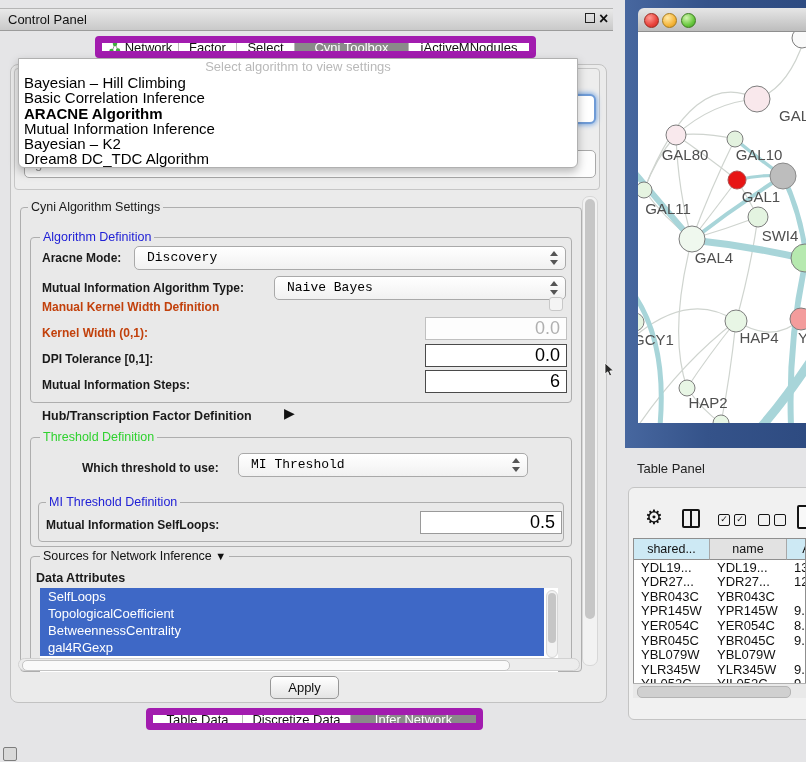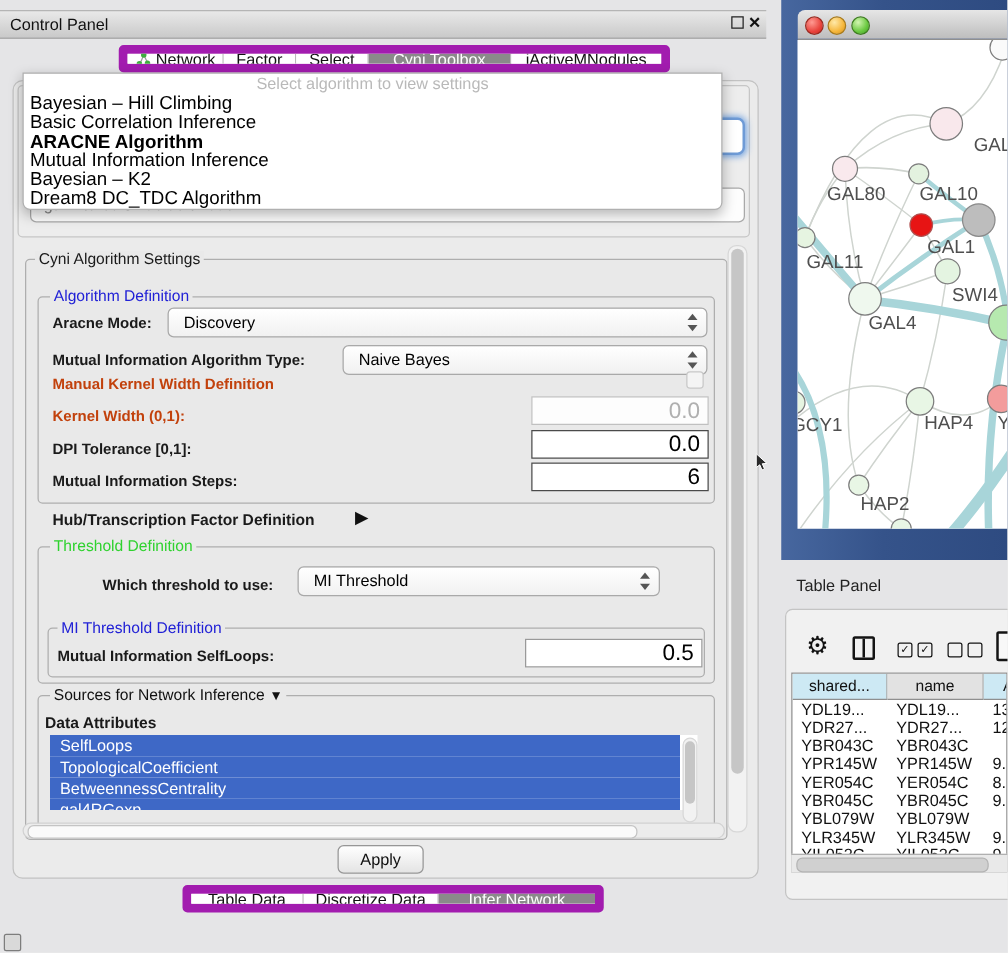--- a/index.html
+++ b/index.html
@@ -43,21 +43,21 @@
   .groupbox{border:1px solid #aeaeae;border-radius:4px;}
   .gtitle{position:absolute;font-size:12.5px;line-height:13px;padding:0 3px;background:#e9e9e9;white-space:nowrap;}
   .gtitle.blue{color:#2121d6;}
   .gtitle.green{color:#2fd22f;}
 
   .lbl{font-size:12px;font-weight:bold;color:#1a1a1a;white-space:nowrap;}
   .lbl.dis{color:#c2410c;}
 
   .combo{background:linear-gradient(#ffffff,#f1f1f1);border:1px solid #a9a9a9;border-radius:5px;
     font-size:13px;color:#000;padding-left:12px;}
-  .combo .val{display:inline-block;line-height:22px;}
+  .combo .val{display:inline-block;line-height:22px;font-family:Liberation Mono, monospace;}
   .stepper{position:absolute;right:7px;top:4px;width:9px;height:14px;}
   .stepper:before{content:"";position:absolute;left:1px;top:0;border-left:4px solid transparent;
     border-right:4px solid transparent;border-bottom:5px solid #555;}
   .stepper:after{content:"";position:absolute;left:1px;bottom:0;border-left:4px solid transparent;
     border-right:4px solid transparent;border-top:5px solid #555;}
 
   .tfield{background:#fff;font-size:18px;text-align:right;padding-right:6px;}
   .tfield.en{border:1px solid #4a4a4a;color:#000;}
   .tfield.dis{border:1px solid #c0c0c0;color:#b0b0b0;background:#fdfdfd;}
   .cbx{width:14px;height:14px;border:1px solid #c8c8c8;border-radius:3px;background:#f4f4f4;}
@@ -212,21 +212,21 @@
 <div class="abs gtitle blue" style="left:46px;top:496px;">MI Threshold Definition</div>
 <div class="abs lbl" style="left:46px;top:518px;">Mutual Information SelfLoops:</div>
 <div class="abs tfield en" style="left:420px;top:511px;width:142px;height:23px;line-height:21px;border-color:#9a9a9a;">0.5</div>
 
 <div class="abs groupbox" style="left:30px;top:556px;width:542px;height:108px;"></div>
 <div class="abs gtitle" style="left:40px;top:550px;">
   <span>Sources for Network Inference</span>
   <span style="font-size:11px;">▼</span>
 </div>
 <div class="abs lbl" style="left:36px;top:571px;font-size:12.5px;">Data Attributes</div>
-<div class="abs" style="left:40px;top:588px;width:518px;height:60px;background:#fff;overflow:hidden;">
+<div class="abs" style="left:40px;top:588px;width:518px;height:84px;background:#fff;overflow:hidden;">
     <div class="attr-item">SelfLoops</div>
     <div class="attr-item">TopologicalCoefficient</div>
     <div class="attr-item">BetweennessCentrality</div>
     <div class="attr-item">gal4RGexp</div>
   </div>
 <div class="abs sb-track-v" style="left:546px;top:590px;width:12px;height:68px;">
   <div class="sb-thumb" style="position:absolute;left:1px;top:2px;width:8px;height:50px;"></div>
 </div>
 
 <div class="abs sb-track-h" style="left:18px;top:658px;width:562px;height:13px;">

